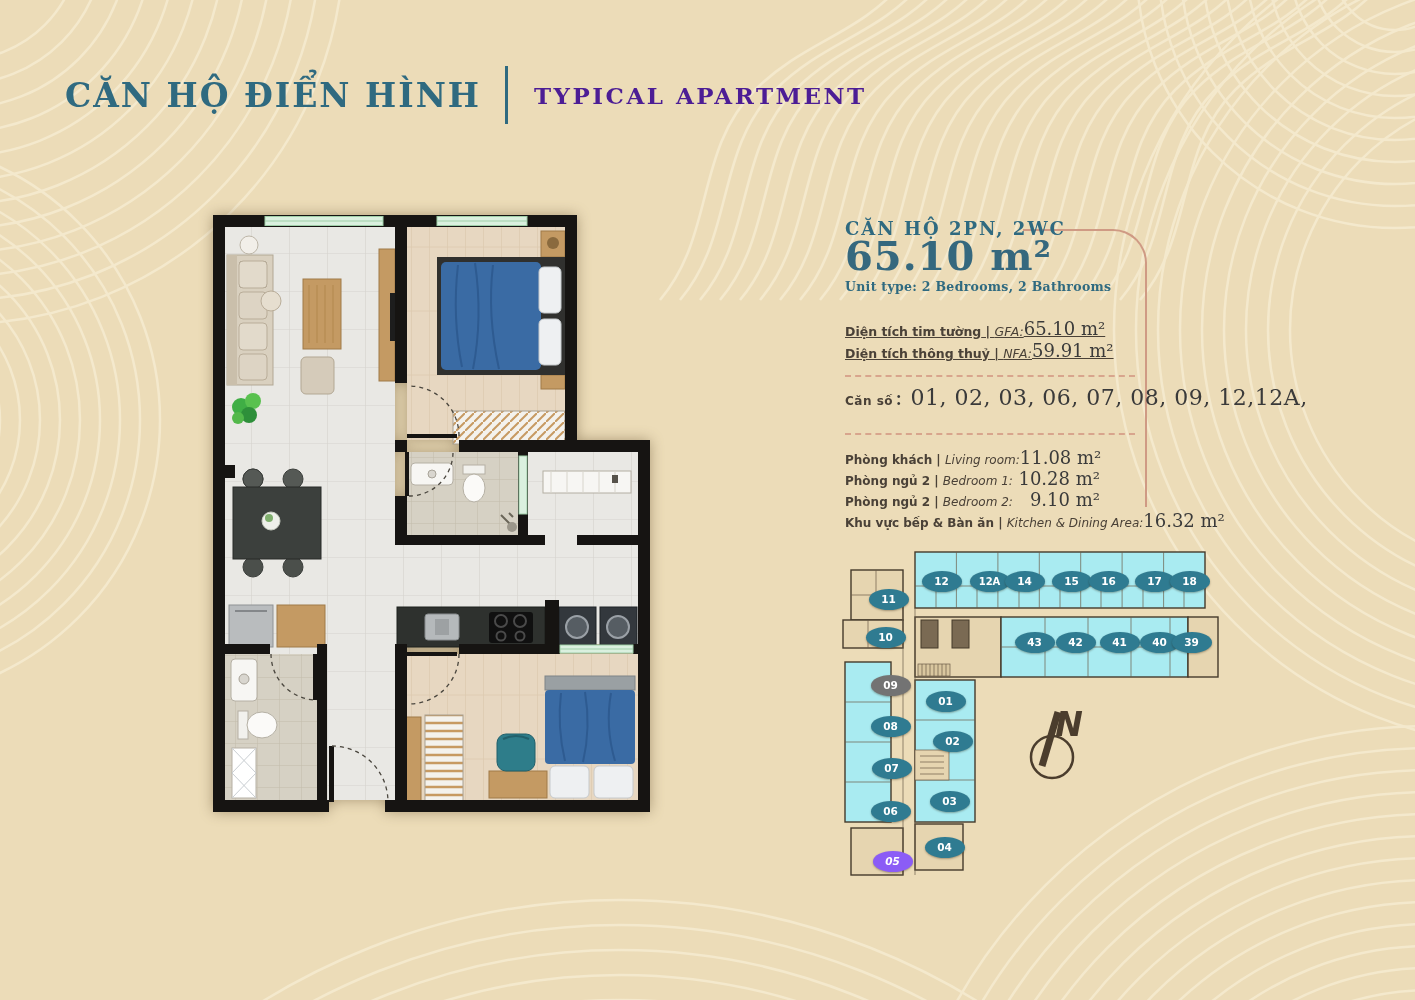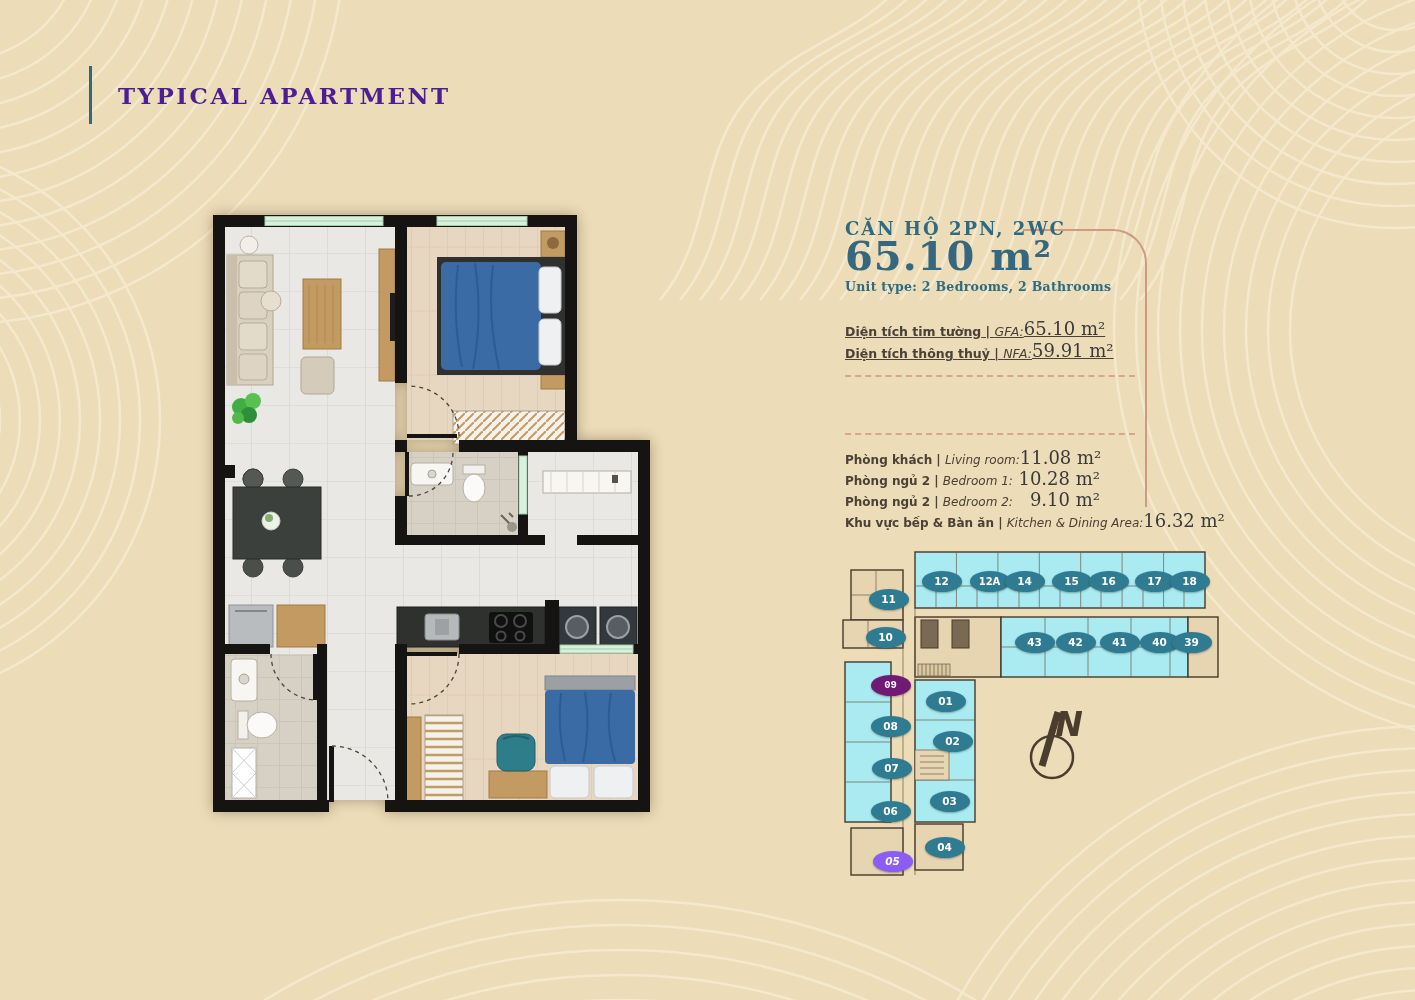--- a/index.html
+++ b/index.html
@@ -171,20 +171,21 @@
       <circle cx="-120" cy="420" r="180" fill="none" stroke="#f4e9cd" stroke-width="2.5"></circle>
       <circle cx="-120" cy="420" r="200" fill="none" stroke="#f4e9cd" stroke-width="2.5"></circle>
       <circle cx="-120" cy="420" r="220" fill="none" stroke="#f4e9cd" stroke-width="2.5"></circle>
       <circle cx="-120" cy="420" r="240" fill="none" stroke="#f4e9cd" stroke-width="2.5"></circle>
       <circle cx="-120" cy="420" r="260" fill="none" stroke="#f4e9cd" stroke-width="2.5"></circle>
       <circle cx="-120" cy="420" r="280" fill="none" stroke="#f4e9cd" stroke-width="2.5"></circle>
     </g>
   </svg>
 
 <div id="header">
+  <div id="title-vi">CĂN HỘ ĐIỂN HÌNH</div>
   <div id="title-divider"></div>
   <div id="title-en">TYPICAL APARTMENT</div>
 </div>
 
 <div id="plan">
 <svg width="447" height="597" viewBox="0 0 447 597">
   <defs>
     <pattern id="tile" width="38" height="38" patternUnits="userSpaceOnUse">
       <rect width="38" height="38" fill="#e9e8e4"></rect>
       <path d="M38,0 H0 V38" fill="none" stroke="#d5d3ce" stroke-width="1.2"></path>
@@ -392,20 +393,21 @@
     </div>
     <div class="mrow">
       <span class="mlabel"><span>Diện tích thông thuỷ</span> | <i>NFA:</i></span>
       <span class="mvalue serifv">59.91 m²</span>
     </div>
   </div>
 
   <div class="dash" id="dash1"></div>
 
   <div id="cannum">
+    <div class="l1"><span class="lbl">Căn số</span><span>: 01, 02, 03, 06, 07, 08, 09, 12,12A,</span></div>
   </div>
 
   <div class="dash" id="dash2"></div>
 
   <div id="rooms">
     <div class="rrow">
       <span class="rlabel"><span>Phòng khách</span> | <i>Living room:</i></span>
       <span class="mvalue serifv">11.08 m²</span>
     </div>
     <div class="rrow">
@@ -477,21 +479,21 @@
       <div class="badge" style="left: 250.5px; top: 30.5px; background: rgb(47, 123, 145);">16</div>
       <div class="badge" style="left: 296.5px; top: 30.5px; background: rgb(47, 123, 145);">17</div>
       <div class="badge" style="left: 331.5px; top: 30.5px; background: rgb(47, 123, 145);">18</div>
       <div class="badge" style="left: 176.5px; top: 91.5px; background: rgb(47, 123, 145);">43</div>
       <div class="badge" style="left: 217.5px; top: 91.5px; background: rgb(47, 123, 145);">42</div>
       <div class="badge" style="left: 261.5px; top: 91.5px; background: rgb(47, 123, 145);">41</div>
       <div class="badge" style="left: 301.5px; top: 91.5px; background: rgb(47, 123, 145);">40</div>
       <div class="badge" style="left: 333.5px; top: 91.5px; background: rgb(47, 123, 145);">39</div>
       <div class="badge" style="left: 30.5px; top: 48.5px; background: rgb(47, 123, 145);">11</div>
       <div class="badge" style="left: 27.5px; top: 86.5px; background: rgb(47, 123, 145);">10</div>
-      <div class="badge" style="left: 32.5px; top: 134.5px; background: #701a75; font-family: Liberation Mono, monospace;">09</div>
+      <div class="badge" style="left: 32.5px; top: 134.5px; background: #737373;">09</div>
       <div class="badge" style="left: 32.5px; top: 175.5px; background: rgb(47, 123, 145);">08</div>
       <div class="badge" style="left: 33.5px; top: 217.5px; background: rgb(47, 123, 145);">07</div>
       <div class="badge" style="left: 32.5px; top: 260.5px; background: rgb(47, 123, 145);">06</div>
       <div class="badge" style="left: 87.5px; top: 150.5px; background: rgb(47, 123, 145);">01</div>
       <div class="badge" style="left: 94.5px; top: 190.5px; background: rgb(47, 123, 145);">02</div>
       <div class="badge" style="left: 91.5px; top: 250.5px; background: rgb(47, 123, 145);">03</div>
       <div class="badge" style="left: 34.5px; top: 311px; background: #8b5cf6; font-style: italic;">05</div>
       <div class="badge" style="left: 86.5px; top: 296.5px; background: rgb(47, 123, 145);">04</div>
     </div>
 </div>

